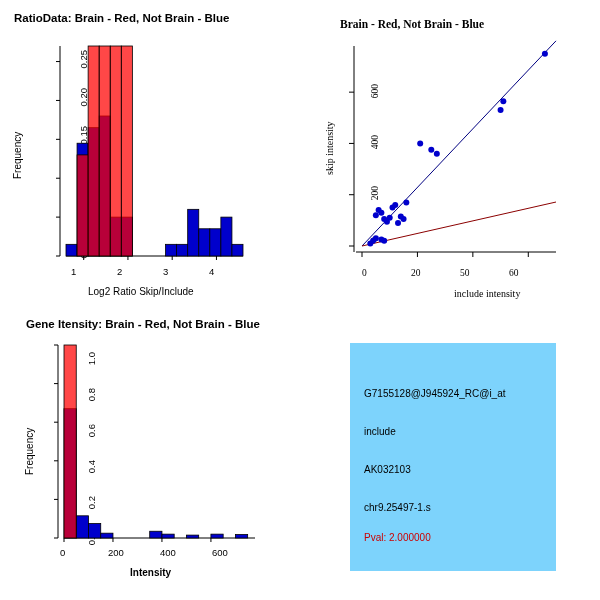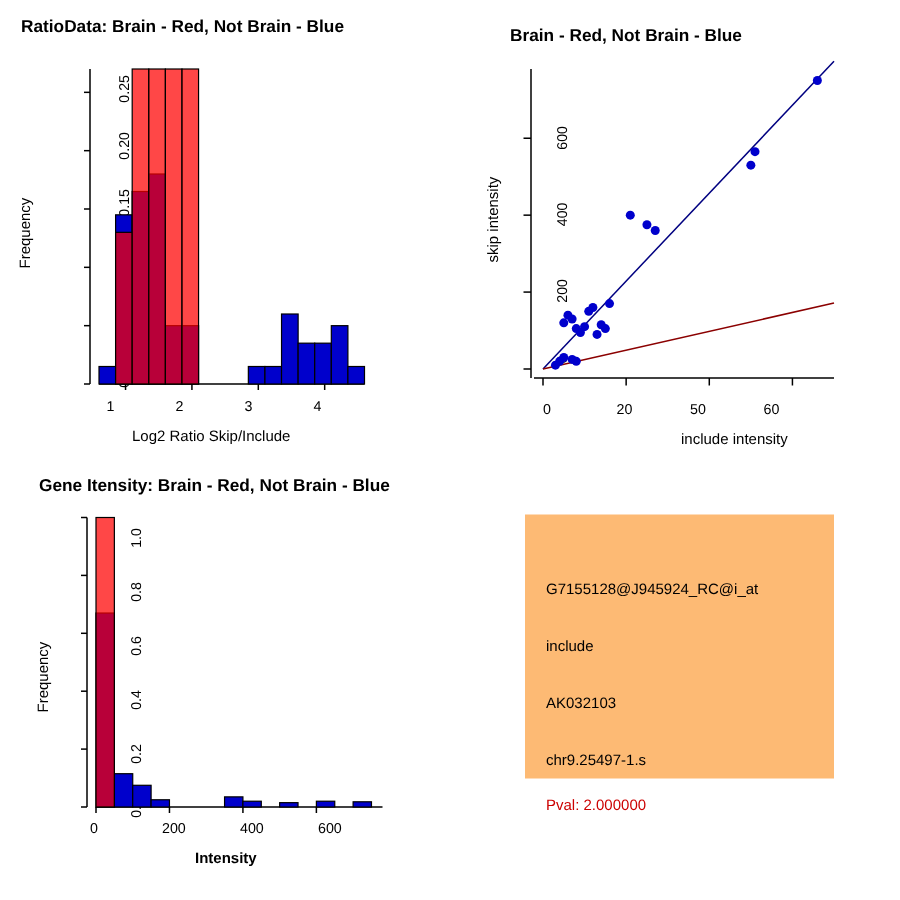--- a/index.html
+++ b/index.html
@@ -108,21 +108,21 @@
       <rect x="220.875" y="213.11111111111111" width="11.0625" height="38.888888888888886" fill="#0000cc" stroke="#000" stroke-width="0.8"></rect>
       <rect x="231.9375" y="240.33333333333334" width="11.0625" height="11.666666666666657" fill="#0000cc" stroke="#000" stroke-width="0.8"></rect>
       <rect x="77.0625" y="150.8888888888889" width="11.062500000000014" height="101.11111111111109" fill="#ff0000" stroke="#000" stroke-width="0.8" fill-opacity="0.72"></rect>
       <rect x="88.12500000000001" y="42" width="11.062499999999986" height="210" fill="#ff0000" stroke="#000" stroke-width="0.8" fill-opacity="0.72"></rect>
       <rect x="99.1875" y="42" width="11.0625" height="210" fill="#ff0000" stroke="#000" stroke-width="0.8" fill-opacity="0.72"></rect>
       <rect x="110.25" y="42" width="11.0625" height="210" fill="#ff0000" stroke="#000" stroke-width="0.8" fill-opacity="0.72"></rect>
       <rect x="121.3125" y="42" width="11.0625" height="210" fill="#ff0000" stroke="#000" stroke-width="0.8" fill-opacity="0.72"></rect>
     </svg>
 </div>
 
-<div class="panel" style="left:300px;top:0px;width:300px;height:300px;">
+<div class="panel" style="left:300px;top:0px;width:300px;height:300px;font-family:Liberation Serif, serif;">
   <div class="panel-title" style="position:absolute;left:40px;top:18px;">Brain - Red, Not Brain - Blue</div>
 
   <div class="vlabel" style="position:absolute;left:24px;top:175px;">skip intensity</div>
   <div class="axis-label" style="position:absolute;left:110px;top:288px;padding-left:44px;">include intensity</div>
 
   <div class="vtick" style="position:absolute;left:40px;top:237px;width:30px;">0</div>
   <div class="vtick" style="position:absolute;left:40px;top:186px;width:30px;">200</div>
   <div class="vtick" style="position:absolute;left:40px;top:135px;width:30px;">400</div>
   <div class="vtick" style="position:absolute;left:40px;top:84px;width:30px;">600</div>
 
@@ -208,20 +208,20 @@
       <rect x="137.7051282051282" y="231.245" width="12.243589743589752" height="6.7549999999999955" fill="#0000cc" stroke="#000" stroke-width="0.8"></rect>
       <rect x="149.94871794871796" y="234.14" width="12.243589743589723" height="3.8600000000000136" fill="#0000cc" stroke="#000" stroke-width="0.8"></rect>
       <rect x="174.43589743589746" y="235.105" width="12.243589743589723" height="2.8950000000000102" fill="#0000cc" stroke="#000" stroke-width="0.8"></rect>
       <rect x="198.92307692307693" y="234.14" width="12.243589743589752" height="3.8600000000000136" fill="#0000cc" stroke="#000" stroke-width="0.8"></rect>
       <rect x="223.4102564102564" y="234.526" width="12.243589743589752" height="3.4739999999999895" fill="#0000cc" stroke="#000" stroke-width="0.8"></rect>
       <rect x="52" y="45" width="12.243589743589737" height="193" fill="#ff0000" stroke="#000" stroke-width="0.8" fill-opacity="0.72"></rect>
     </svg>
 </div>
 
 <div class="panel" style="left:300px;top:300px;width:300px;height:300px;">
-  <div class="infobox" id="infobox" style="left: 50px; top: 43px; width: 206px; height: 176px; background: #fdba74; text-align: right;">
+  <div class="infobox" id="infobox" style="left: 50px; top: 43px; width: 206px; height: 228px; background: #7dd3fc; text-align: right;">
     <div class="info-line" style="position:absolute;left:14px;top:45px;">G7155128@J945924_RC@i_at</div>
     <div class="info-line" style="position:absolute;left:14px;top:83px;">include</div>
     <div class="info-line" style="position:absolute;left:14px;top:121px;">AK032103</div>
     <div class="info-line" style="position:absolute;left:14px;top:159px;">chr9.25497-1.s</div>
     <div class="info-line pval" style="position: absolute; left: 14px; top: 189px; color: rgb(204, 0, 0);">Pval: 2.000000</div>
   </div>
 </div>
 
 </body></html>

